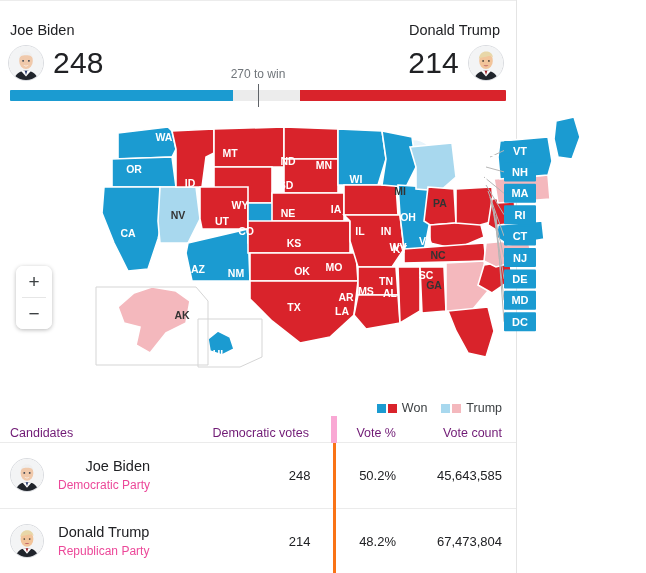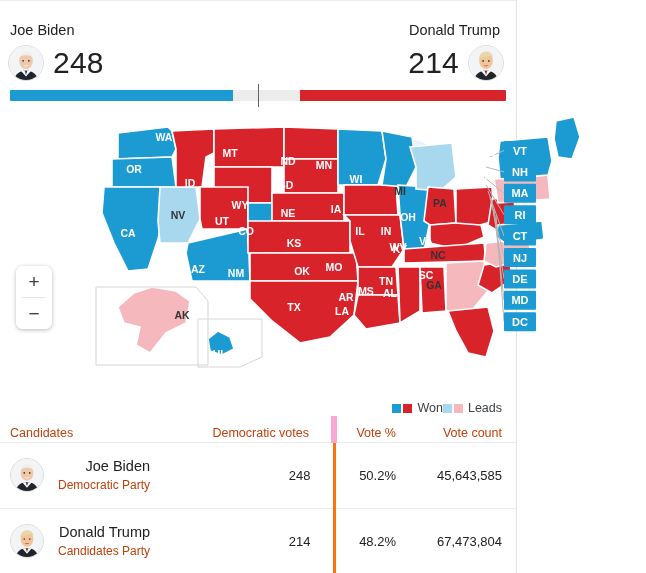--- a/index.html
+++ b/index.html
@@ -88,49 +88,49 @@
   .zoomctl button {
     display: block; width: 100%; height: 31px;
     background: #fff; border: 0; cursor: pointer;
     font-size: 19px; color: #3c4043; line-height: 31px;
     padding: 0; font-family: "Liberation Sans", sans-serif;
   }
   .zoomctl .sep { height: 1px; background: #e6e6e6; margin: 0 6px; }
 
   .legend {
     position: absolute; right: 14px; bottom: 1px;
-    display: flex; 
+    display: flex; gap: 14px;
     font-size: 12.5px; color: #3c4043;
   }
   .legend .item { display: flex; align-items: center; gap: 5px; }
   .legend .sw { display: flex; gap: 2px; }
   .legend .sw i { width: 9px; height: 9px; display: block; }
 
   
   .tbl { width: 100%; border-collapse: collapse; font-size: 13px; }
   .tbl th {
-    font-weight: normal; color: #c2410c; font-size: 12.5px;
+    font-weight: normal; color: #701a75; font-size: 12.5px;
     padding: 10px 0 2px; text-align: right; vertical-align: bottom;
   }
   .tbl th.c-cand { text-align: left; padding-left: 10px; }
   .tbl td {
     padding: 0; color: #202124; text-align: right; vertical-align: middle;
   }
   .tbl thead tr { border-bottom: 1px solid #ebebeb; }
   .tbl tbody tr { border-bottom: 1px solid #ebebeb; height: 66px; }
   .c-ev  { width: 122px; padding-right: 22px !important; }
   .c-vp  { width: 72px;  padding-right: 10px !important;
            border-left: 3px solid #f97316; }
   .c-vc  { width: 110px; padding-right: 14px !important; }
   .tbl th.c-vp { border-left: 6px solid #f9a8d4; }
 
   .candcell { display: flex; align-items: center; gap: 14px; padding-left: 10px; }
   .candcell .avatar { width: 34px; height: 34px; }
   .cname { font-size: 14.5px; color: #202124; line-height: 1.35; }
-  .cparty { font-size: 12px; color: #c2410c; line-height: 1.45; }
+  .cparty { font-size: 12px; color: #ec4899; line-height: 1.45; }
 
   .toprule { height: 1px; background: #ececec; }
 </style>
 </head>
 <body>
 
 <div class="page">
 
   <div class="toprule"></div>
 
@@ -167,20 +167,21 @@
           <path d="M18.4 29h3.2l-1.6 5z" fill="#9d2229"></path>
           <ellipse cx="20" cy="17.5" rx="8" ry="9.6" fill="#f2c49a"></ellipse>
           <path d="M11.6 14.6c.8-5.3 4.2-8.1 8.4-8.1s7.8 2.3 8.4 7.2c-2-2.4-4.2-2.1-7.4-1.4-3 .7-6.6 1.1-9.4 2.3z" fill="#e8d7a8"></path>
           <ellipse cx="16.6" cy="17.6" rx="1.1" ry="1" fill="#4a4036"></ellipse>
           <ellipse cx="23.4" cy="17.6" rx="1.1" ry="1" fill="#4a4036"></ellipse>
           <path d="M17.2 22.6h5.6c-.7 1.6-4.9 1.6-5.6 0z" fill="#c2696a"></path>
         </svg>
       </div>
     </div>
 
+    <div class="towin">270 to win</div>
 
     <div class="barwrap" style="background: rgb(236, 236, 236);">
       <div class="bar-blue" style="background: rgb(27, 155, 209); width: 45%;"></div>
       <div class="bar-red" style="background: rgb(217, 35, 43); width: 41.5%;"></div>
       <div class="bar-tick" style="left: 50%; background: rgb(95, 99, 104);"></div>
     </div>
   </div>
 
   <div class="mapwrap">
 
@@ -323,21 +324,21 @@
           <i style="background: rgb(27, 155, 209);"></i>
           <i style="background: rgb(217, 35, 43);"></i>
         </span>
         <span>Won</span>
       </div>
       <div class="item">
         <span class="sw">
           <i style="background: rgb(168, 216, 238);"></i>
           <i style="background: rgb(244, 184, 189);"></i>
         </span>
-        <span>Leads</span>
+        <span>Trump</span>
       </div>
     </div>
   </div>
 
   <table class="tbl">
     <thead>
       <tr>
         <th class="c-cand">Candidates</th>
         <th class="c-ev">Democratic votes</th>
         <th class="c-vp">Vote %</th>
@@ -382,21 +383,21 @@
                   <path d="M18.4 29h3.2l-1.6 5z" fill="#9d2229"></path>
                   <ellipse cx="20" cy="17.5" rx="8" ry="9.6" fill="#f2c49a"></ellipse>
                   <path d="M11.6 14.6c.8-5.3 4.2-8.1 8.4-8.1s7.8 2.3 8.4 7.2c-2-2.4-4.2-2.1-7.4-1.4-3 .7-6.6 1.1-9.4 2.3z" fill="#e8d7a8"></path>
                   <ellipse cx="16.6" cy="17.6" rx="1.1" ry="1" fill="#4a4036"></ellipse>
                   <ellipse cx="23.4" cy="17.6" rx="1.1" ry="1" fill="#4a4036"></ellipse>
                   <path d="M17.2 22.6h5.6c-.7 1.6-4.9 1.6-5.6 0z" fill="#c2696a"></path>
                 </svg>
               </div>
               <div>
                 <div class="cname">Donald Trump</div>
-                <div class="cparty">Candidates Party</div>
+                <div class="cparty">Republican Party</div>
               </div>
             </div>
           </td>
           <td class="c-ev">214</td>
           <td class="c-vp">48.2%</td>
           <td class="c-vc">67,473,804</td>
         </tr>
       </tbody>
   </table>
 

